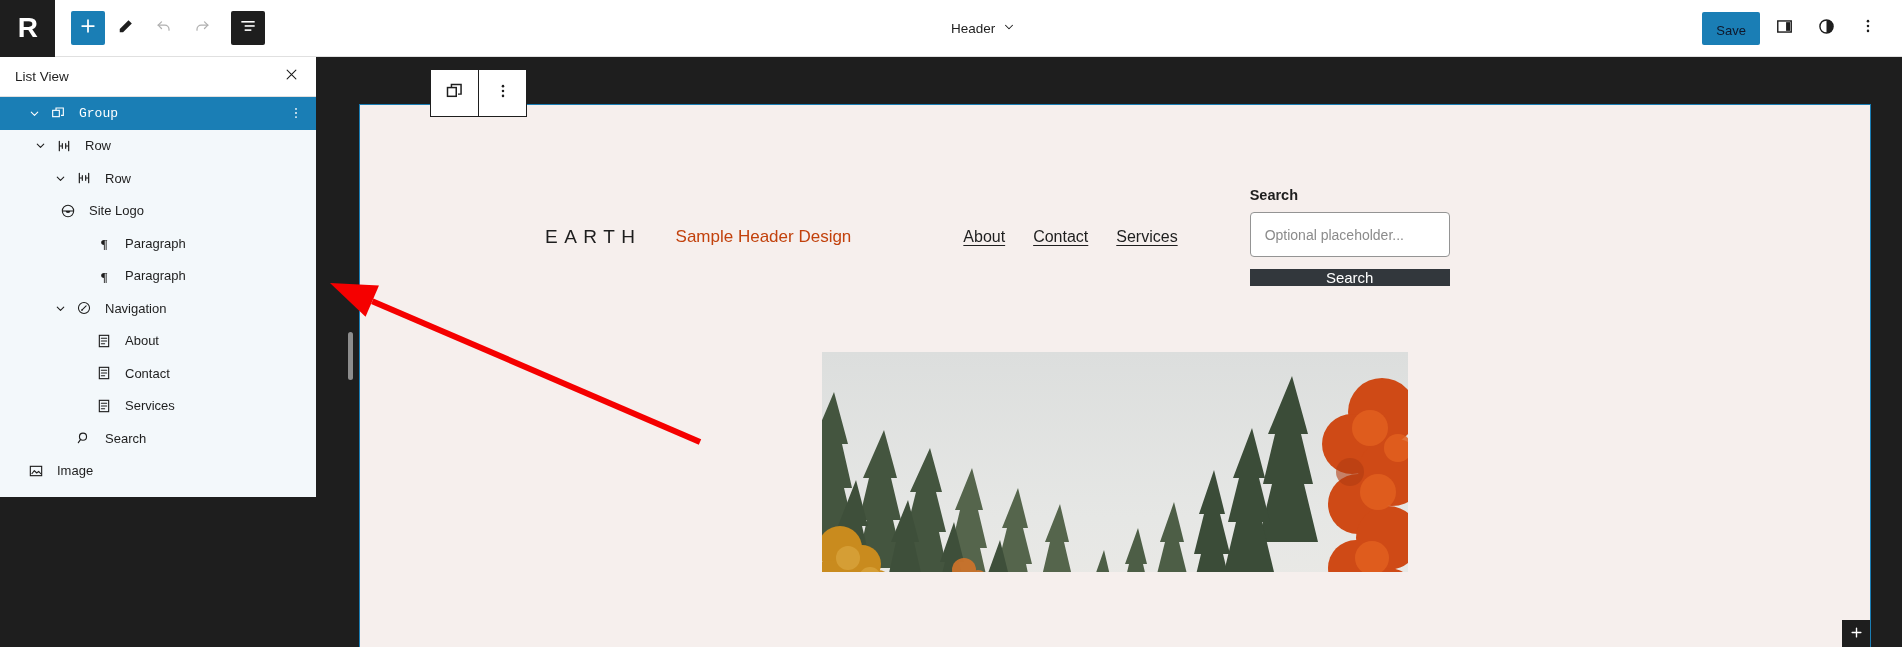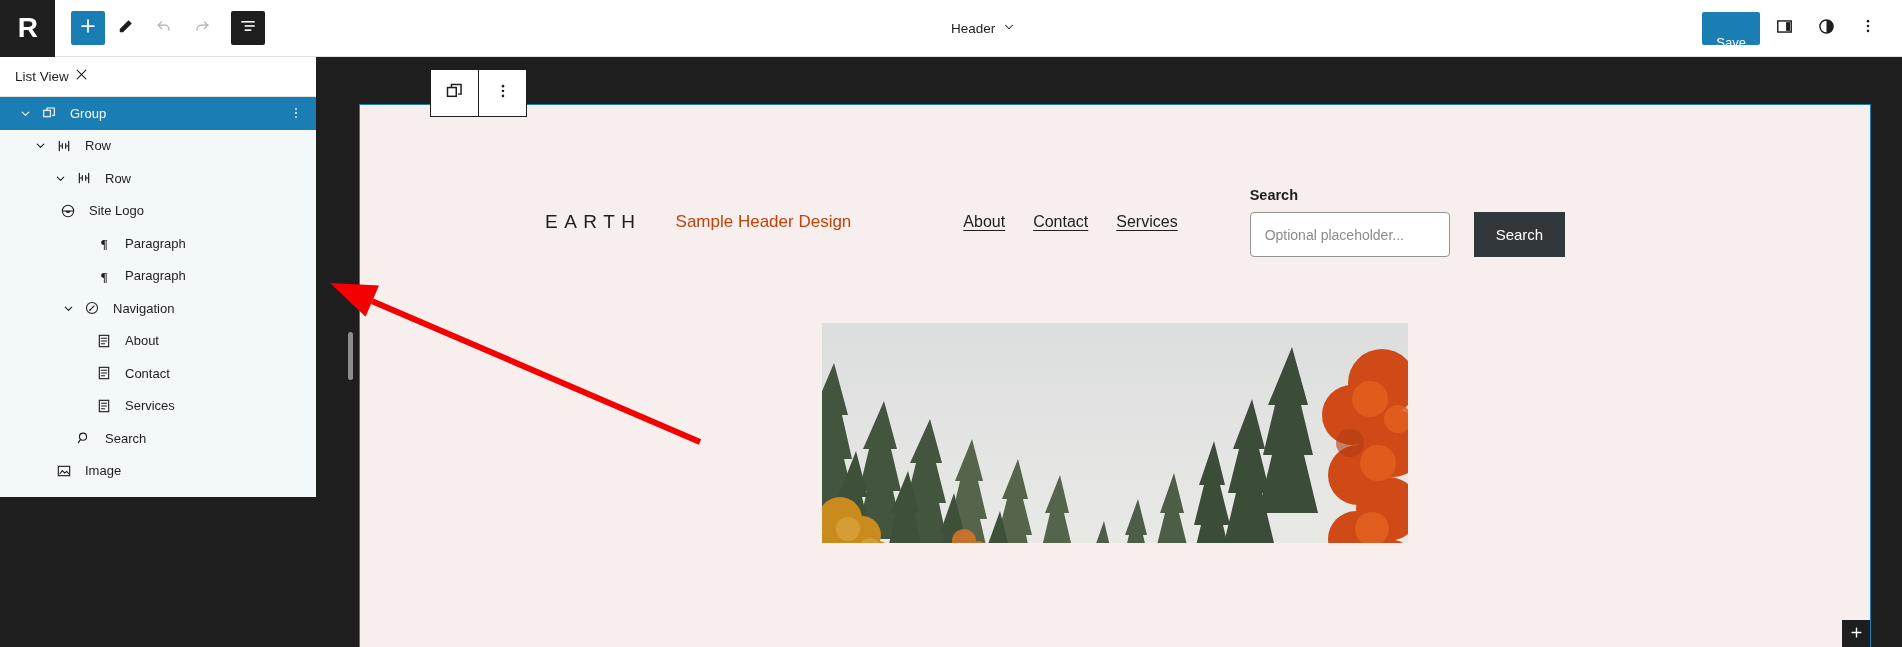--- a/index.html
+++ b/index.html
@@ -32,38 +32,38 @@
   }
   .tb-btn.primary { background: #1a7eb5; }
   .tb-btn.dark { background: #1e1e1e; }
   .tb-btn.disabled { opacity: .35; cursor: default; }
   .tb-center {
     flex: 1; display: flex; align-items: center; justify-content: center;
     gap: 7px; font-size: 13.5px; color: #1e1e1e; cursor: pointer;
   }
   .tb-right { display: flex; align-items: center; gap: 6px; padding-right: 16px; flex: none; }
   .save-btn {
-    background: #1a7eb5; color: #ffffff; border: none; border-radius: 2px;
+    background: #1a7eb5; color: #0f172a; border: none; border-radius: 2px;
     font-size: 13px; font-family: inherit;
-    padding: 14px 14px; height: 33px; cursor: pointer; line-height: 33px;
+    padding: 2px 14px; height: 33px; cursor: pointer; line-height: 33px;
   }
   .icon-btn {
     width: 36px; height: 36px; display: flex; align-items: center; justify-content: center;
     cursor: pointer; border-radius: 2px;
   }
 
   
   .listview {
     position: absolute; top: 57px; left: 0; width: 316px; height: 440px;
     background: #f3f8fb;
     z-index: 20;
   }
   .lv-header {
     height: 40px; background: #ffffff; border-bottom: 1px solid #e0e0e0;
-    display: flex; align-items: center; justify-content: flex-start;
+    display: flex; align-items: center; justify-content: space-between;
     padding: 0 12px 0 15px;
   }
   .lv-title { font-size: 13.5px; color: #1e1e1e; }
   .lv-close { width: 26px; height: 26px; display:flex; align-items:center; justify-content:center; cursor: pointer; }
   .lv-tree { padding: 0; }
   .lv-row {
     height: 32.5px; display: flex; align-items: center; cursor: pointer;
     position: relative; font-size: 13px; color: #1e1e1e;
   }
   .lv-row.selected { background: #1a7eb5; color: #ffffff; }
@@ -109,21 +109,21 @@
     white-space: nowrap;
   }
   .tagline { font-size: 17px; color: #c2410c; margin-left: 34px; white-space: nowrap; }
   .nav { display: flex; gap: 28px; margin-left: 112px; }
   .nav a {
     font-size: 16px; color: #1e1e1e; text-decoration: underline;
     text-underline-offset: 3px; white-space: nowrap; cursor: pointer;
   }
   .search-block { margin-left: 72px; }
   .search-label { font-size: 14.5px; font-weight: 700; color: #1e1e1e; margin-bottom: 9px; }
-  .search-row { display: flex; align-items: stretch; gap: 24px; }
+  .search-row { display: flex; align-items: stretch; gap: 12px; flex-direction: column; }
   .search-input {
     width: 200px; height: 45px; background: #ffffff;
     border: 1px solid #949494; border-radius: 4px;
     padding: 0 14px; font-size: 14px; color: #1e1e1e;
     font-family: inherit;
   }
   .search-input::placeholder { color: #8b8b8b; }
   .search-submit {
     background: #32373c; color: #ffffff; border: none;
     padding: 0 22px; font-size: 15px; font-family: inherit; cursor: pointer;
@@ -391,21 +391,21 @@
       <div class="lv-title">List View</div>
       <div class="lv-close">
         <span>
           <svg width="15" height="15" viewBox="0 0 24 24">
             <path d="M5 5l14 14M19 5L5 19" stroke="#1e1e1e" stroke-width="1.7" stroke-linecap="round"></path>
           </svg>
         </span>
       </div>
     </div>
     <div class="lv-tree" id="lv-tree">
-        <div class="lv-row selected" style="padding-left: 13px;">
+        <div class="lv-row selected" style="padding-left: 22px; font-family: Liberation Mono, monospace;">
           <span class="lv-chevron">
             <svg width="13" height="13" viewBox="0 0 24 24" fill="none">
               <path d="M6 9.5l6 6 6-6" stroke="#ffffff" stroke-width="2" stroke-linecap="round" stroke-linejoin="round"></path>
             </svg>
           </span>
           <span class="lv-icon">
             <svg width="16" height="16" viewBox="0 0 24 24">
               <rect x="4" y="8" width="10" height="9.5" fill="none" stroke="#ffffff" stroke-width="1.7"></rect>
               <path d="M9 8V4.5h11v11h-3.5" fill="none" stroke="#ffffff" stroke-width="1.7"></path>
             </svg>
@@ -481,21 +481,21 @@
               <path d="M6 9.5l6 6 6-6" stroke="#1e1e1e" stroke-width="2" stroke-linecap="round" stroke-linejoin="round"></path>
             </svg>
           </span>
           <span class="lv-icon">
             <svg width="16" height="16" viewBox="0 0 24 24">
               <text x="12" y="19" font-size="20" font-weight="700" text-anchor="middle" fill="#1e1e1e" font-family="serif">¶</text>
             </svg>
           </span>
           <span class="lv-label">Paragraph</span>
         </div>
-        <div class="lv-row" style="padding-left: 48px; margin-left: 8px;">
+        <div class="lv-row" style="padding-left: 48px;">
           <span class="lv-chevron">
             <svg width="13" height="13" viewBox="0 0 24 24" fill="none">
               <path d="M6 9.5l6 6 6-6" stroke="#1e1e1e" stroke-width="2" stroke-linecap="round" stroke-linejoin="round"></path>
             </svg>
           </span>
           <span class="lv-icon">
             <svg width="16" height="16" viewBox="0 0 24 24">
               <circle cx="12" cy="12" r="8.3" fill="none" stroke="#1e1e1e" stroke-width="1.6"></circle>
               <path d="M8.8 15.2L15.2 8.8" stroke="#1e1e1e" stroke-width="1.6" stroke-linecap="round"></path>
               <circle cx="9" cy="15" r="1.2" fill="#1e1e1e"></circle>
@@ -552,21 +552,21 @@
             </svg>
           </span>
           <span class="lv-icon">
             <svg width="16" height="16" viewBox="0 0 24 24">
               <circle cx="10.5" cy="10" r="5.3" fill="none" stroke="#1e1e1e" stroke-width="1.7"></circle>
               <path d="M7 14l-3.5 5" stroke="#1e1e1e" stroke-width="1.7" stroke-linecap="round"></path>
             </svg>
           </span>
           <span class="lv-label">Search</span>
         </div>
-        <div class="lv-row" style="padding-left: 28px;">
+        <div class="lv-row" style="">
           <span class="lv-chevron empty">
             <svg width="13" height="13" viewBox="0 0 24 24" fill="none">
               <path d="M6 9.5l6 6 6-6" stroke="#1e1e1e" stroke-width="2" stroke-linecap="round" stroke-linejoin="round"></path>
             </svg>
           </span>
           <span class="lv-icon">
             <svg width="16" height="16" viewBox="0 0 24 24">
               <rect x="3.5" y="5" width="17" height="14" fill="none" stroke="#1e1e1e" stroke-width="1.7"></rect>
               <path d="M5.5 16.5l4-5 3.5 3.5 3-2.5 3.5 4" fill="none" stroke="#1e1e1e" stroke-width="1.6" stroke-linejoin="round"></path>
             </svg>

